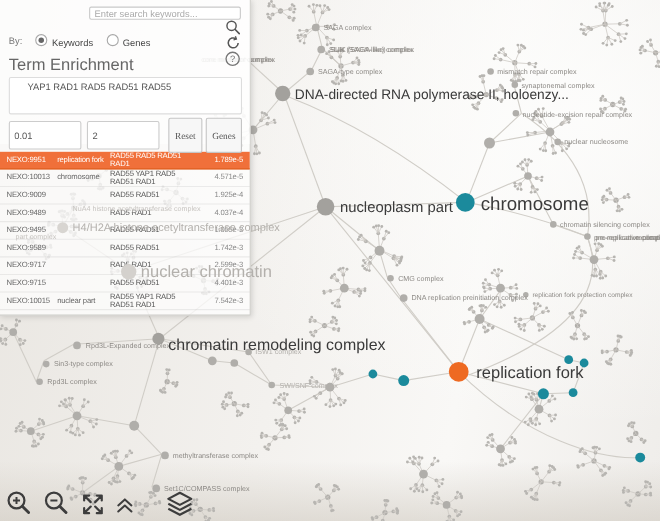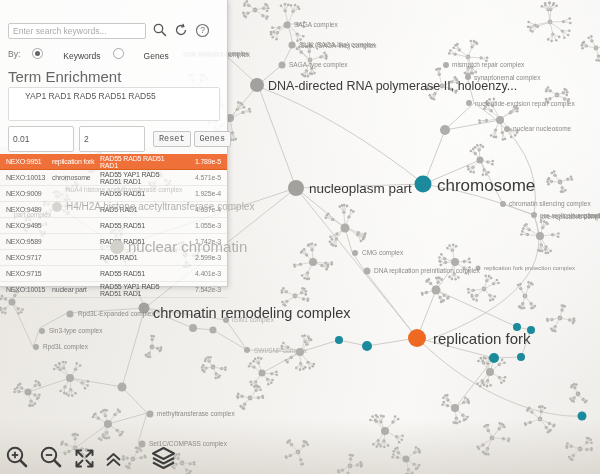--- a/index.html
+++ b/index.html
@@ -25,45 +25,45 @@
   #panel{
     position:absolute;left:0;top:0;width:228px;height:287px;z-index:20;
     background:rgba(255,255,255,0.72);
     border-right:1px solid rgba(200,198,194,0.9);
     border-bottom:1px solid rgba(200,198,194,0.9);
     box-shadow:1px 1px 5px rgba(0,0,0,0.15);
     box-sizing:border-box;
   }
   .panel-top{background:rgba(255,255,255,0.55);padding:3px 8px 0 8px;box-sizing:border-box;}
   .title{font-size:13px;font-weight:bold;color:#1a1a1a;height:14px;line-height:14px;}
-  .search-row{display:flex;align-items:flex-start;margin-top:20px;height:18px;}
+  .search-row{display:flex;align-items:flex-end;margin-top:3px;height:18px;flex-direction:column;}
   .search-row input{
     width:138px;height:16px;border:1px solid #c9c9c9;border-radius:2px;
     font-size:8.5px;padding:0 4px;color:#444;background:#fff;box-sizing:border-box;outline:none;
   }
   .search-row input::placeholder{color:#aaa;}
   .ibtn{margin-left:7px;display:inline-flex;align-items:center;cursor:pointer;}
   .by-row{display:flex;align-items:center;margin-top:7px;height:12px;font-size:8.5px;color:#777;}
   .radio{display:inline-block;width:9px;height:9px;border:1px solid #a8a8a8;border-radius:50%;
     margin:0 4px 0 12px;position:relative;background:#fff;}
   .radio.sel::after{content:"";position:absolute;left:2px;top:2px;width:5px;height:5px;border-radius:50%;background:#666;}
-  .radio-label{color:#444;margin-left:16px;}
+  .radio-label{color:#444;}
   .term-heading{margin-top:10px;font-size:15px;color:#666;height:13px;line-height:13px;}
   textarea{
     margin-top:4px;width:212px;height:34px;border:1px solid #ddd;border-radius:2px;background:#fff;
     font-size:8.5px;color:#555;font-family:"Liberation Sans",sans-serif;resize:none;padding:3px 16px;box-sizing:border-box;outline:none;
   }
   .params-row{display:flex;align-items:center;margin-top:5px;height:17px;}
   .params-row input{
     width:66px;height:15px;border:1px solid #ccc;border-radius:2px;font-size:8.5px;color:#555;
     padding:12px 4px;box-sizing:border-box;background:#fff;outline:none;margin-right:5px;
   }
   .params-row button{
-    height:16px;border:1px solid #c5c5c5;border-radius:2px;background:#f7f7f7;color:#555;
-    font-size:8.5px;font-family:Liberation Mono, monospace;padding:0 5px;margin-left:3px;cursor:pointer;
+    height:32px;border:1px solid #c5c5c5;border-radius:2px;background:#f7f7f7;color:#555;
+    font-size:8.5px;font-family:Liberation Serif, serif;padding:0 5px;margin-left:3px;cursor:pointer;
   }
   #rows{margin-top:7px;}
   .trow{
     display:grid;grid-template-columns:46px 48px 1fr 40px;align-items:center;
     height:16px;box-sizing:border-box;padding:0 6px;
     font-size:7px;letter-spacing:-0.2px;color:#666;
     border-bottom:1px solid rgba(160,160,160,0.18);cursor:pointer;
   }
   .trow .c-genes{color:#555;}
   .trow .c-p{text-align:right;color:#888;}

